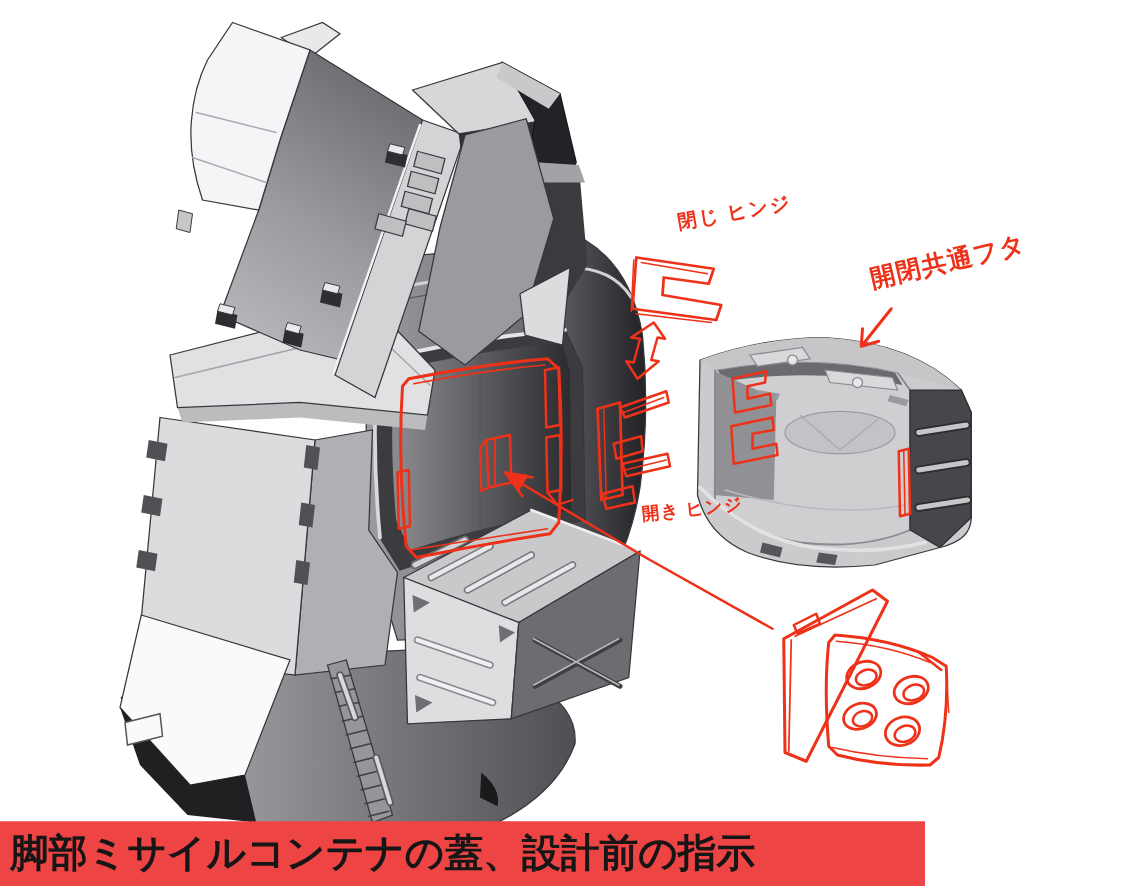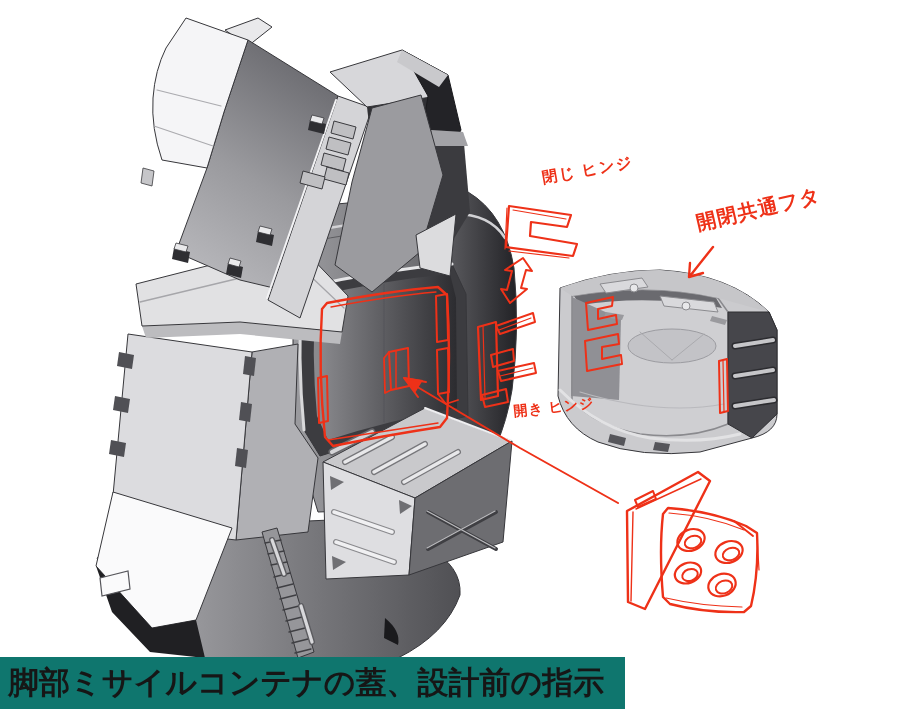--- a/index.html
+++ b/index.html
@@ -3,21 +3,21 @@
 <meta charset="utf-8">
 <style>
   html,body{margin:0;padding:0;background:#ffffff;}
   .stage{position:relative;width:900px;height:709px;background:#ffffff;overflow:hidden;
          font-family:"Liberation Sans",sans-serif;}
   .stage svg{position:absolute;left:0;top:0;}
   .ink{stroke:#ee3118;fill:none;stroke-linecap:round;stroke-linejoin:round;}
   .ink-fill{fill:#ee3118;stroke:none;}
   .ink-text{font-family:"Liberation Sans",sans-serif;font-weight:600;}
   .edge{stroke:#37373b;stroke-width:1;}
-  .caption{position:absolute;left:0;top:657px;width:625px;height:52px;background:#0f766e;}
+  .caption{position:absolute;left:0;top:657px;width:740px;height:52px;background:#ef4444;}
   .caption span{display:block;line-height:52px;padding-left:8px;font-size:31px;font-weight:700;
                 color:#161616;letter-spacing:0px;white-space:nowrap;}
 </style>
 </head>
 <body>
 
 <div class="stage">
 <svg width="900" height="709" viewBox="0 0 900 709">
   <defs>
     <linearGradient id="gThigh" gradientUnits="userSpaceOnUse" x1="330" y1="90" x2="215" y2="270">

